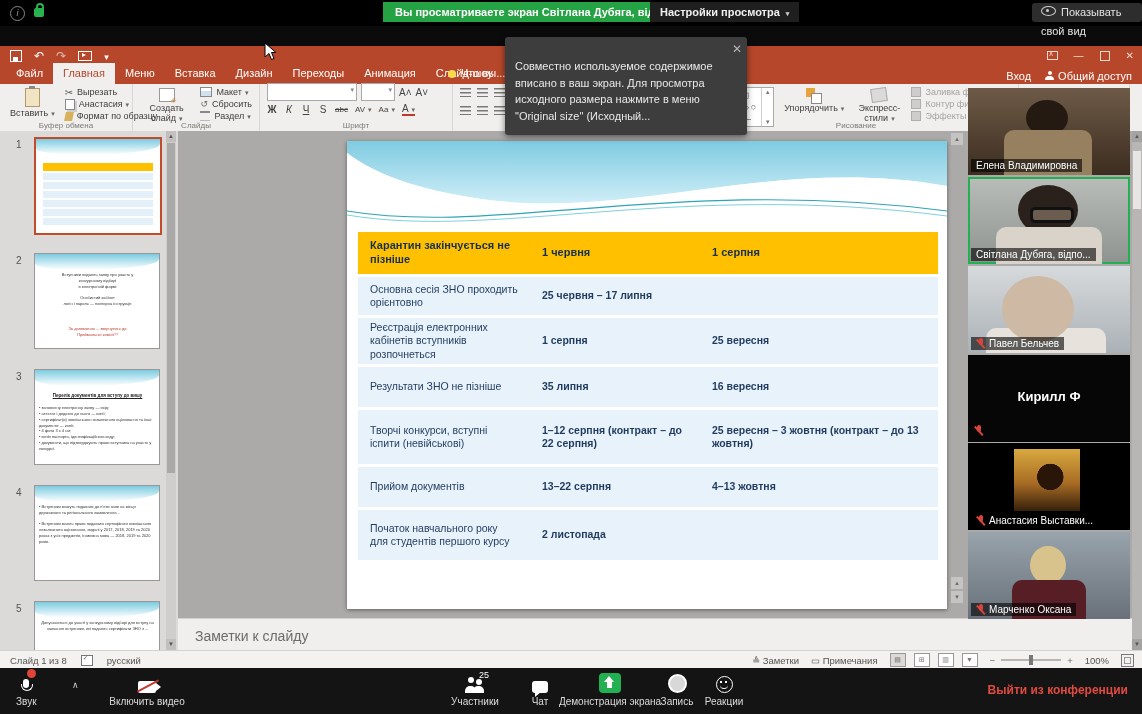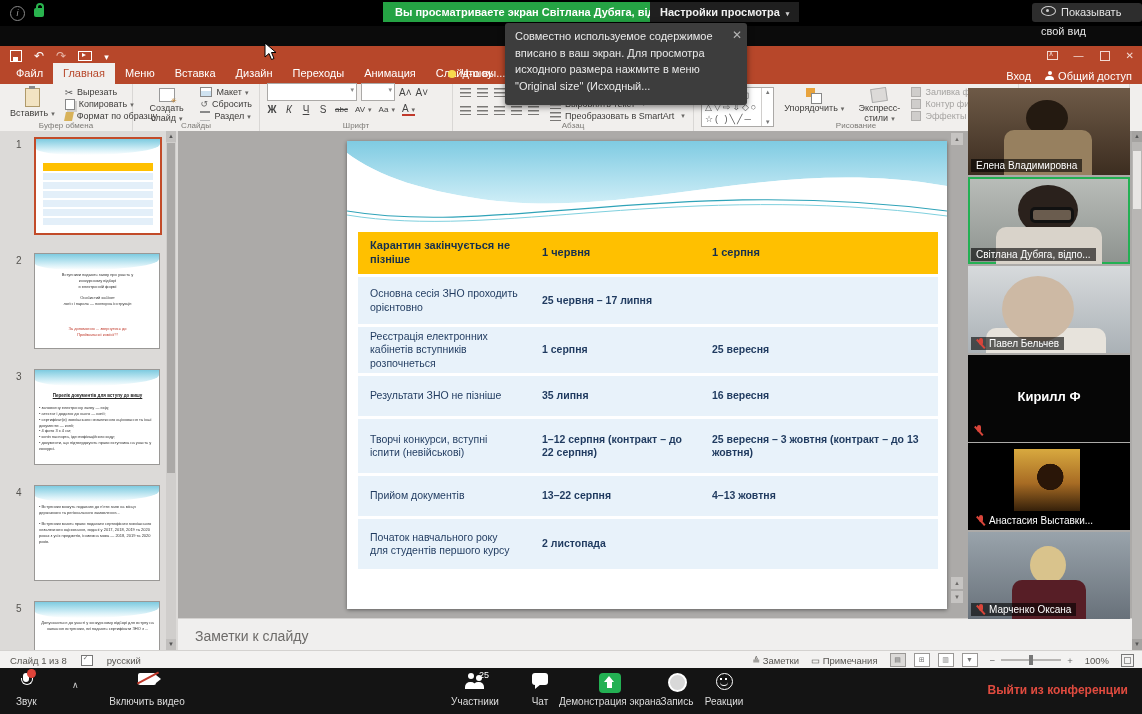--- a/index.html
+++ b/index.html
@@ -16,22 +16,22 @@
   .share-banner{position:absolute;left:383px;top:2px;height:20px;line-height:20px;padding:0 12px;background:#25a344;
                 color:#fff;font-size:11px;font-weight:bold;}
   .view-settings{position:absolute;left:650px;top:2px;height:20px;line-height:20px;padding:0 10px;background:#1f1f1f;
                  color:#f0f0f0;font-size:11px;font-weight:bold;}
   .view-settings .drop::after{content:"▾";margin-left:6px;color:#cfcfcf;}
   .self-view{position:absolute;left:1032px;top:3px;height:19px;line-height:19px;padding:0 9px;background:#2d2d2d;
              border-radius:3px;color:#e2e2e2;font-size:11px;}
   .eye-ic{display:inline-block;width:13px;height:8px;border:1px solid #cfcfcf;border-radius:50%;position:relative;top:0px;margin-right:5px;}
   .eye-ic::after{content:"";position:absolute;left:4px;top:1.5px;width:3px;height:3px;border-radius:50%;background:#cfcfcf;}
   
-  .tooltip{position:absolute;left:505px;top:23px;width:212px;background:#3d3d3d;border-radius:3px;color:#e9e9e9;
-           font-size:11px;line-height:1.5;padding:5px 20px 11px 10px;z-index:60;box-shadow:0 2px 6px rgba(0,0,0,.5);}
+  .tooltip{position:absolute;left:505px;top:37px;width:212px;background:#3d3d3d;border-radius:3px;color:#e9e9e9;
+           font-size:11px;line-height:1.5;padding:21px 20px 11px 10px;z-index:60;box-shadow:0 2px 6px rgba(0,0,0,.5);}
   .tooltip .close{position:absolute;right:5px;top:3px;color:#b5b5b5;font-size:12px;cursor:default;}
   .tooltip .close::after{content:"✕";}
   
   .ppt{position:absolute;left:0;top:46px;width:1142px;height:622px;background:#ACAAA8;}
   .titlebar{position:absolute;left:0;top:0;width:100%;height:38px;background:#B7472A;}
   .qat{position:absolute;left:10px;top:3px;display:flex;gap:12px;align-items:center;color:#fff;font-size:11px;height:14px;}
   .sv-ic{width:10px;height:10px;border:1px solid #fff;position:relative;}
   .sv-ic::after{content:"";position:absolute;left:2px;bottom:0;width:5px;height:4px;background:#fff;}
   .undo-ic::after{content:"↶";font-size:12px;}
   .redo-ic::after{content:"↷";font-size:12px;color:#e7b7a8;}
@@ -120,21 +120,21 @@
   .cscroll .box{position:absolute;left:0;width:12px;height:12px;background:#C6C4C2;color:#6d6b69;font-size:6px;text-align:center;line-height:12px;}
   
   .stable{position:absolute;left:11px;top:91px;width:580px;}
   .trow{display:flex;margin-bottom:3px;}
   .trow .c{display:flex;align-items:center;padding:3px 12px;box-sizing:border-box;color:#1F3A5F;font-size:10.5px;line-height:1.25;}
   .trow .c1{width:172px;} .trow .c2{width:170px;} .trow .c3{width:238px;}
   .thead{background:#FFC000;height:42px;}
   .thead .c{font-weight:bold;font-size:11px;color:#17304d;}
   .tbody{background:#E8F2FA;}
   .tbody .c2,.tbody .c3{font-weight:bold;}
-  .r1{height:47px;} .r2{height:46px;} .r3{height:40px;} .r4{height:54px;} .r5{height:40px;} .r6{height:50px;}
+  .r1{height:38px;} .r2{height:46px;} .r3{height:40px;} .r4{height:54px;} .r5{height:40px;} .r6{height:50px;}
   
   .notes{position:absolute;left:178px;top:572px;width:964px;height:32px;background:#F0EFEE;border-top:1px solid #D4D2D0;}
   .notes span{position:absolute;left:17px;top:9px;font-size:14px;color:#6d6b69;}
   .statusbar{position:absolute;left:0;top:604px;width:1142px;height:18px;background:#F3F2F1;border-top:1px solid #D4D2D0;
              font-size:9.5px;color:#565450;display:flex;align-items:center;}
   .statusbar .left{display:flex;gap:14px;padding-left:10px;align-items:center;}
   .spell-ic{width:10px;height:9px;border:1px solid #777;position:relative;background:#fff;}
   .spell-ic::after{content:"✓";position:absolute;left:1px;top:-2px;font-size:7px;color:#777;}
   .statusbar .right{margin-left:auto;display:flex;gap:12px;align-items:center;padding-right:8px;}
   .view-ics{display:flex;gap:8px;font-size:9px;color:#666;}
@@ -175,21 +175,21 @@
   .micmute{display:inline-block;width:9px;height:11px;position:relative;flex:0 0 auto;}
   .micmute::before{content:"";position:absolute;left:2.5px;top:0;width:4px;height:7px;border-radius:2px;background:#d9453a;}
   .micmute::after{content:"";position:absolute;left:-1px;top:5px;width:12px;height:1.5px;background:#d9453a;transform:rotate(48deg);}
   .micfloat{position:absolute;left:6px;bottom:6px;}
   .rscroll{position:absolute;left:1132px;top:131px;width:10px;height:519px;background:#B8B6B4;z-index:30;}
   .rscroll .rt{position:absolute;left:1px;top:20px;width:8px;height:58px;background:#E8E6E4;}
   .rscroll .ra{position:absolute;left:0;width:10px;height:11px;background:#A5A3A1;color:#555;font-size:6px;text-align:center;line-height:11px;}
   
   .bottombar{position:absolute;left:0;top:668px;width:1142px;height:46px;background:#141414;z-index:70;}
   .zitem{position:absolute;top:5px;display:flex;flex-direction:column;align-items:center;gap:3px;color:#dcdcdc;font-size:10px;}
-  .zitem .ic{height:20px;display:flex;align-items:flex-start;justify-content:center;}
+  .zitem .ic{height:20px;display:flex;align-items:flex-end;justify-content:center;}
   .mic-ic{width:10px;height:14px;position:relative;}
   .mic-ic::before{content:"";position:absolute;left:2px;top:0;width:6px;height:9px;border-radius:3px;background:#fff;}
   .mic-ic::after{content:"";position:absolute;left:0;top:5px;width:10px;height:6px;border:1.5px solid #fff;border-top:none;border-radius:0 0 6px 6px;}
   .mic-badge{position:absolute;right:-5px;top:-4px;width:9px;height:9px;border-radius:50%;background:#e0443a;}
   .chev-up{position:absolute;left:72px;top:12px;color:#c9c9c9;font-size:9px;}
   .chev-up::after{content:"∧";}
   .cam-ic{width:18px;height:12px;background:#fff;border-radius:2px;position:relative;}
   .cam-ic::before{content:"";position:absolute;right:-5px;top:2px;border-left:5px solid #fff;border-top:4px solid transparent;border-bottom:4px solid transparent;}
   .cam-ic::after{content:"";position:absolute;left:-2px;top:4px;width:24px;height:2px;background:#c0392b;transform:rotate(-28deg);}
   .ppl-ic{width:20px;height:16px;position:relative;}
@@ -271,21 +271,21 @@
             <span class="paste-ic"></span>
             <span class="drop">Вставить</span>
           </div>
         <div class="col">
           <div class="srow">
               <span class="cut-ic"></span>
               <span>Вырезать</span>
             </div>
           <div class="srow">
               <span class="copy-ic"></span>
-              <span class="drop">Копировать</span>
+              <span class="drop">Анастасия</span>
             </div>
           <div class="srow">
               <span class="fp-ic"></span>
               <span>Формат по образцу</span>
             </div>
         </div>
         <div class="lbl">Буфер обмена</div>
       </div>
       <div class="grp" style="width:112px;">
         <div class="big">

